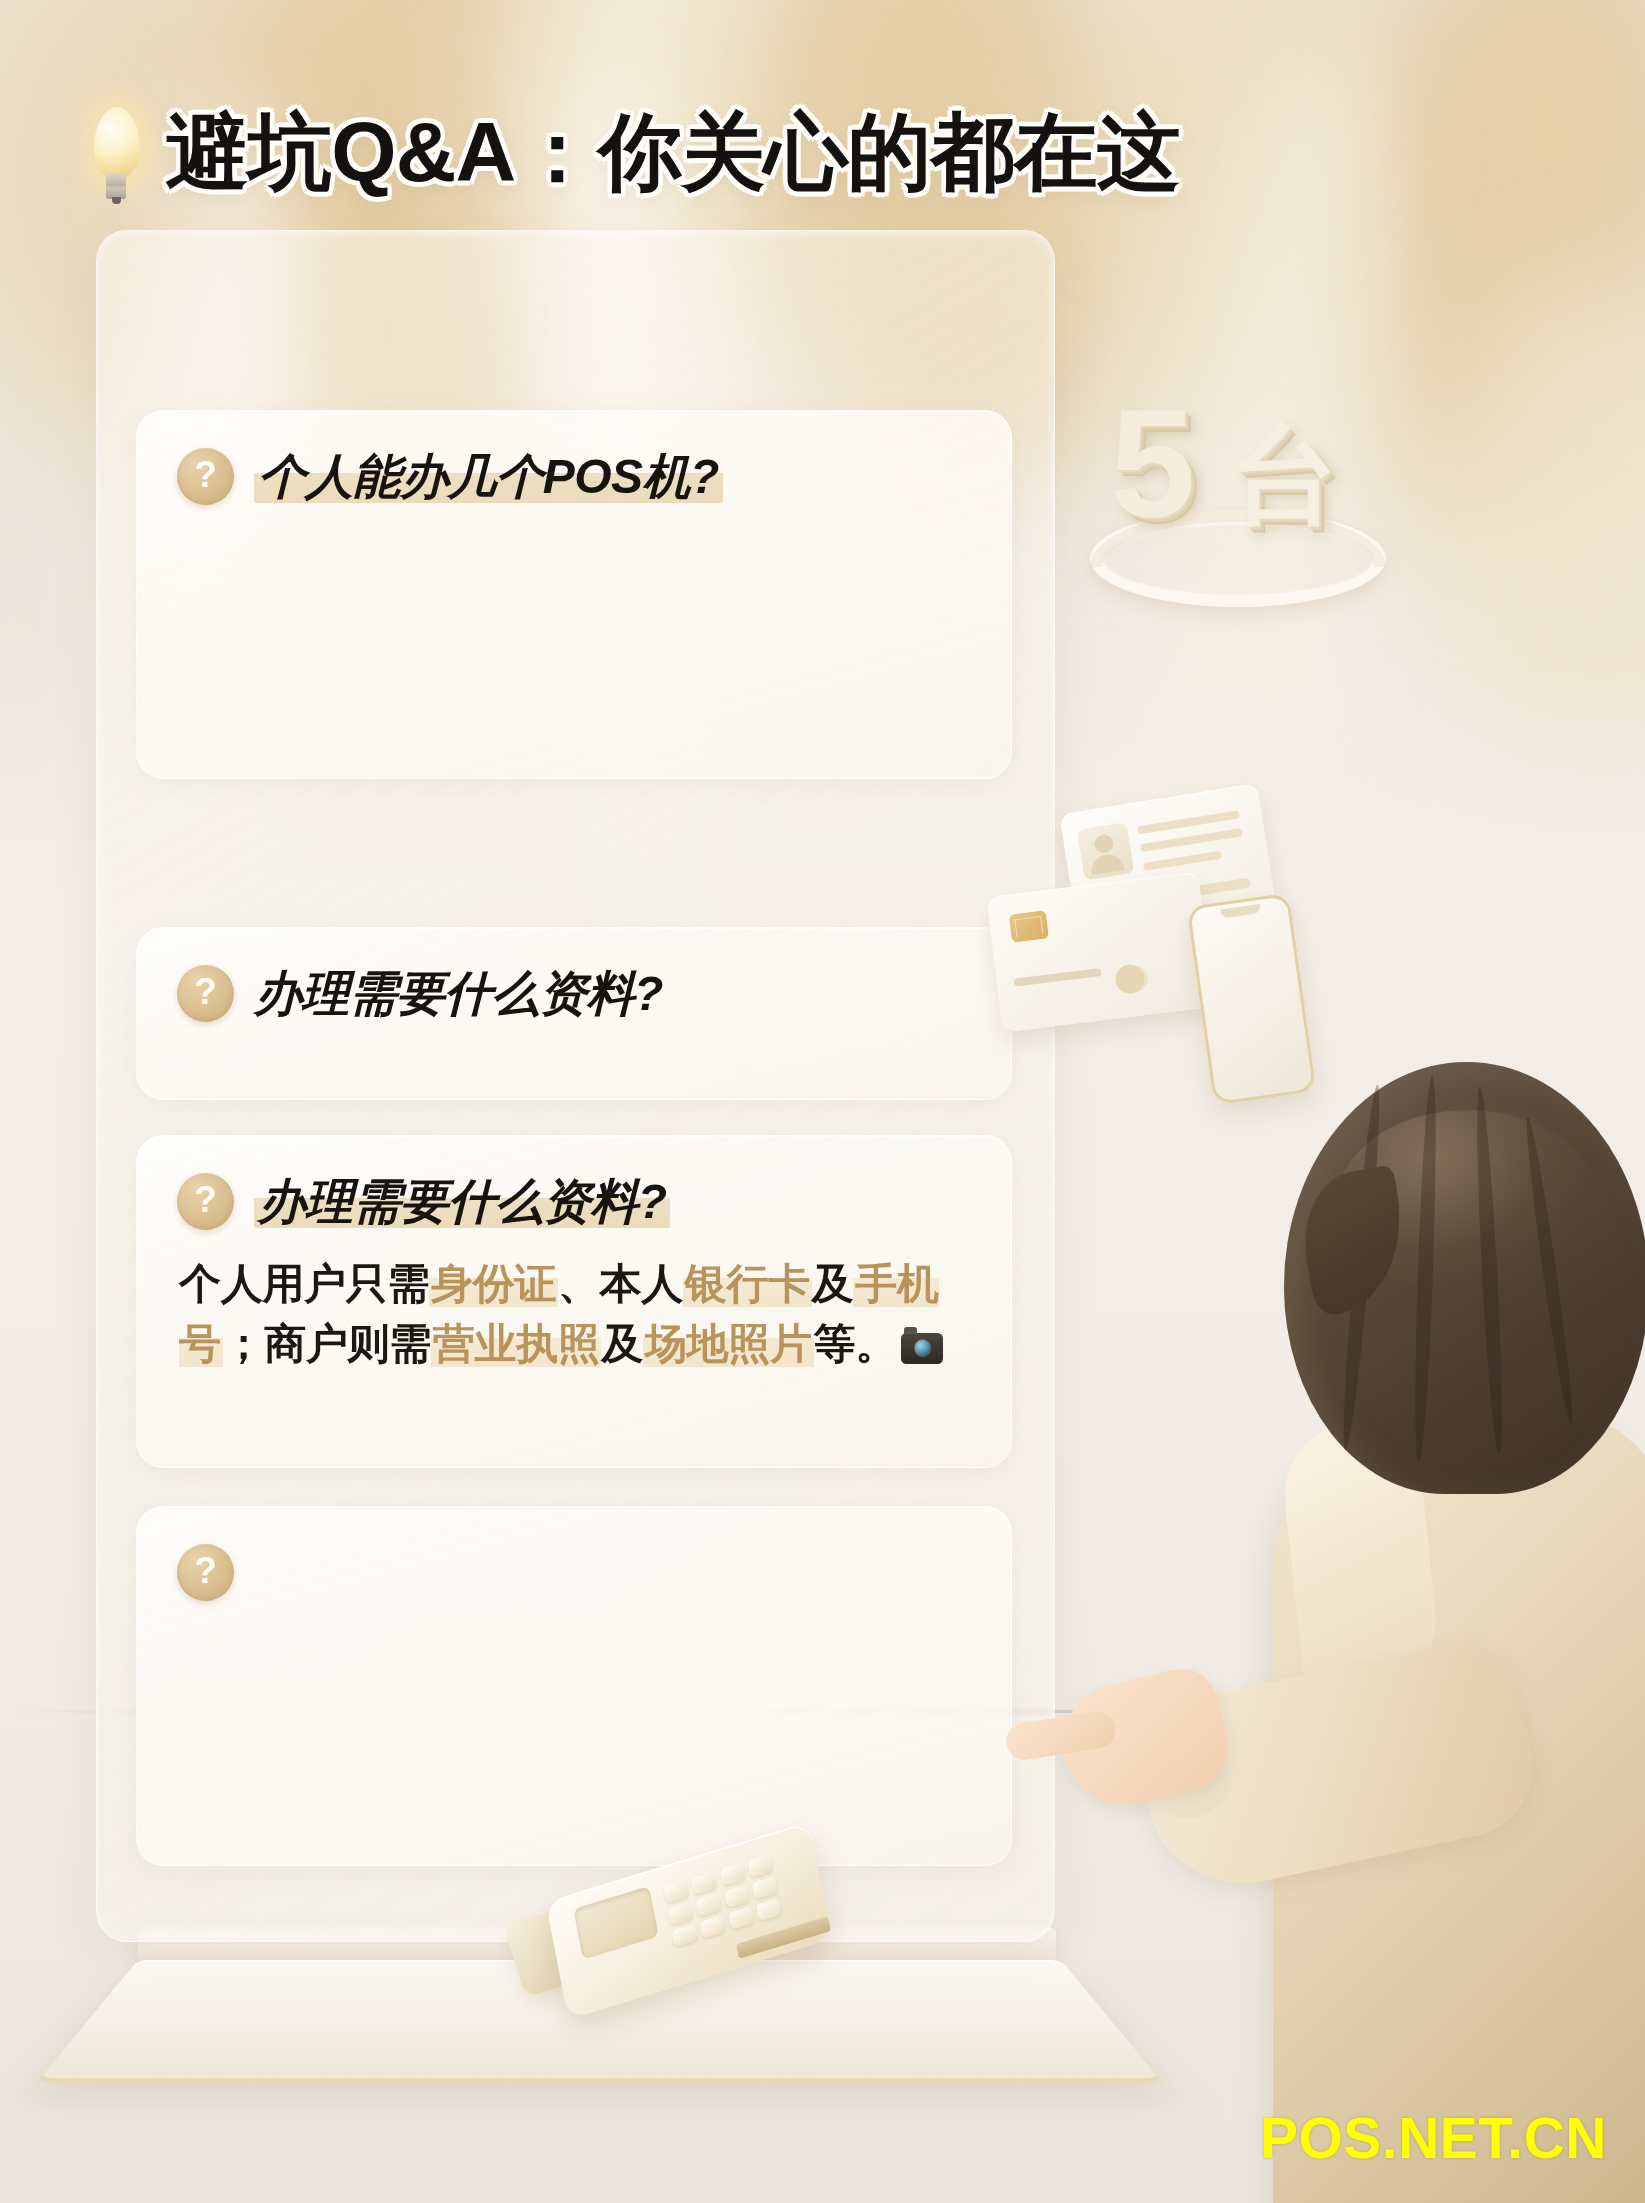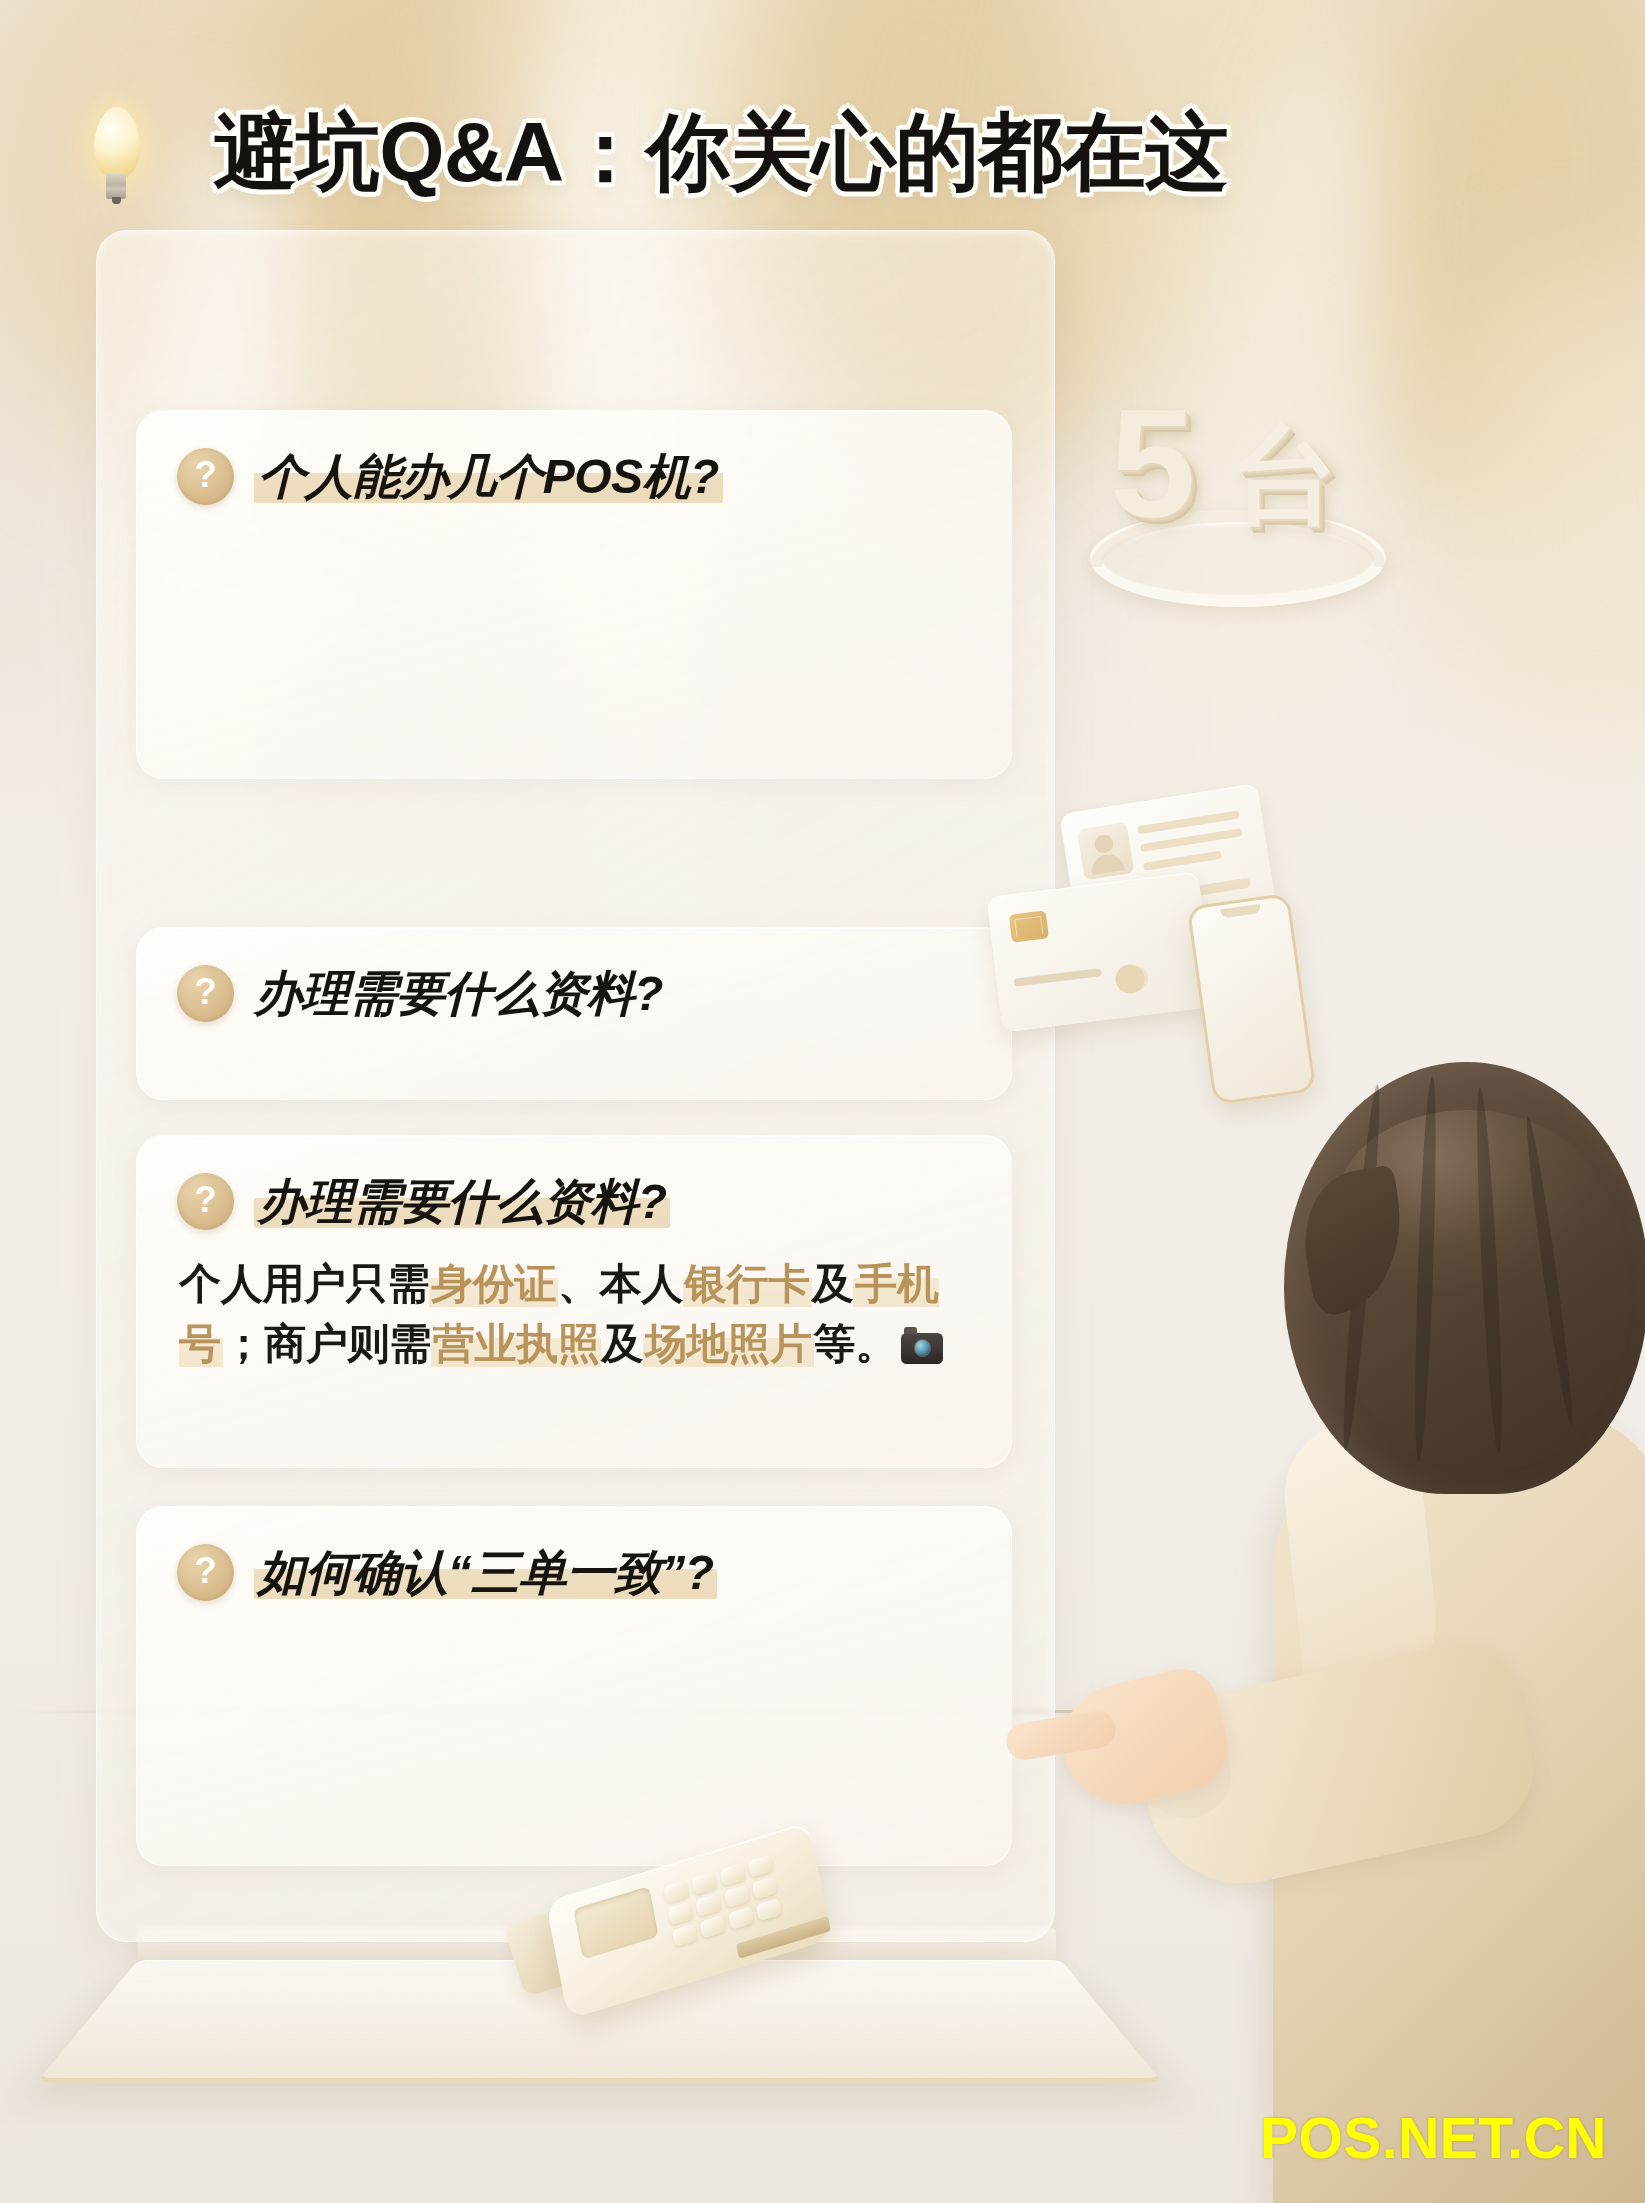--- a/index.html
+++ b/index.html
@@ -63,21 +63,20 @@
     position:absolute;left:24px;top:90px;width:9.2px;height:7.3px;border-radius:0 0 3.7px 3.7px;
     background:#6c645a;
   }
   #page-title{
     font-size:84px;font-weight:700;line-height:1.06;color:#14110e;
     letter-spacing:-0.9px;white-space:nowrap;
     text-shadow:
       -3.7px -3.7px 0 #fffdf8, 3.7px -3.7px 0 #fffdf8, -3.7px 3.7px 0 #fffdf8, 3.7px 3.7px 0 #fffdf8,
       0 -4.6px 0 #fffdf8, 0 4.6px 0 #fffdf8, -4.6px 0 0 #fffdf8, 4.6px 0 0 #fffdf8,
       0 7.3px 18.4px rgba(160,142,110,.25);
-    margin-left: 48px;
   }
 
   
   #glass-panel{
     position:absolute;left:96px;top:230px;width:957px;height:1710px;
     border-radius:31px;
     background:linear-gradient(150deg,rgba(255,253,249,.50) 0%,rgba(252,249,243,.34) 45%,rgba(250,246,239,.46) 100%);
     border:1.8px solid rgba(255,255,255,.62);
     box-shadow:0 13px 44px rgba(160,142,112,.13), inset 0 1.8px 9.2px rgba(255,255,255,.6);
     backdrop-filter:blur(2.8px);
@@ -426,21 +425,20 @@
     <div class="q-text"><span class="hl">办理需要什么资料?</span></div>
   </div>
   <div class="a-text">
     <span>个人用户只需</span><span class="g">身份证</span><span>、本人</span><span class="g">银行卡</span><span>及</span><span class="g">手机号</span><span>；商户则需</span><span class="g">营业执照</span><span>及</span><span class="g">场地照片</span><span>等。</span><span class="emoji-camera"></span>
   </div>
 </div>
 
 <div class="card" id="card-4">
   <div class="q-row">
     <div class="q-badge">?</div>
-    <div class="q-text"><span class="hl">如何确认“三单一致”?</span></div>
   </div>
 </div>
 
 <div id="shelf"></div>
 <div id="decor-pos">
   <div class="pos-stand"></div>
   <div class="pos-body">
     <div class="pos-screen"></div>
     <div class="pos-keys">
       <span style="left:0;top:0"></span>

